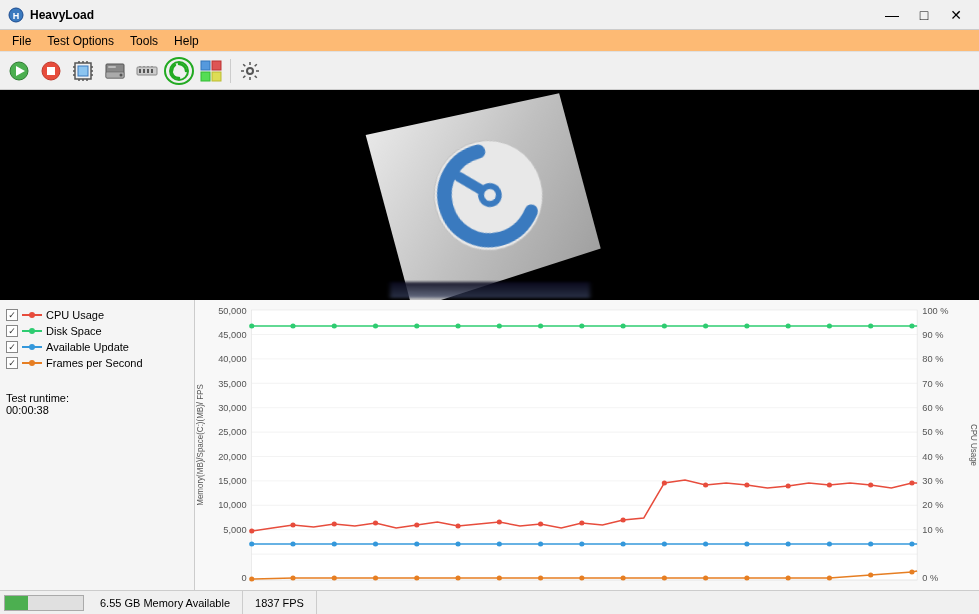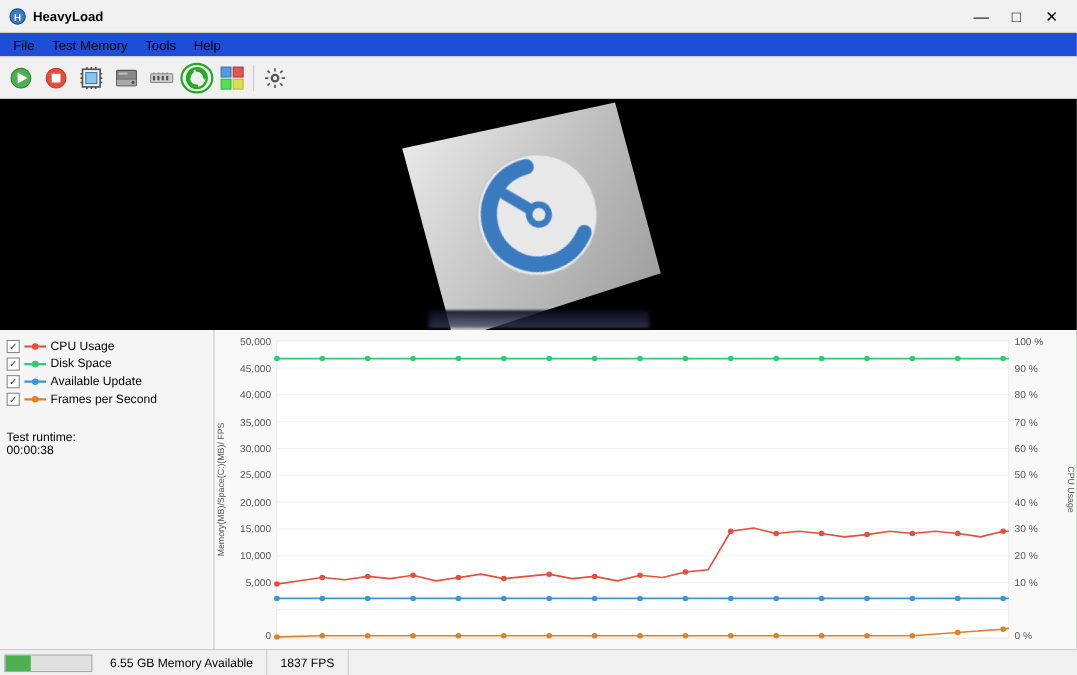--- a/index.html
+++ b/index.html
@@ -11,21 +11,21 @@
       background: #f0f0f0; padding: 4px 8px; height: 30px; border-bottom: 1px solid #ccc;
     }
     .title-bar-left { display: flex; align-items: center; gap: 6px; }
     .title-icon { width: 16px; height: 16px; }
     .title-text { font-size: 12px; font-weight: bold; }
     .title-bar-controls { display: flex; gap: 2px; }
     .title-btn { width: 30px; height: 20px; border: none; background: transparent; cursor: pointer; font-size: 14px; display: flex; align-items: center; justify-content: center; }
 
     
     .menu-bar {
-      display: flex; align-items: center; background: #1d4ed8;
+      display: flex; align-items: center; background: #fdba74;
       padding: 2px 4px; height: 22px; border-bottom: 1px solid #e0e0e0;
     }
     .menu-item { padding: 2px 8px; cursor: pointer; font-size: 12px; }
 
     
     .toolbar {
       display: flex; align-items: center; background: #f0f0f0;
       padding: 3px 4px; height: 38px; border-bottom: 1px solid #ccc; gap: 2px;
     }
     .toolbar-btn {
@@ -112,21 +112,21 @@
   </div>
   <div class="title-bar-controls">
     <button class="title-btn">—</button>
     <button class="title-btn">□</button>
     <button class="title-btn close">✕</button>
   </div>
 </div>
 
 <div class="menu-bar">
   <span class="menu-item">File</span>
-  <span class="menu-item">Test Memory</span>
+  <span class="menu-item">Test Options</span>
   <span class="menu-item">Tools</span>
   <span class="menu-item">Help</span>
 </div>
 
 <div class="toolbar">
 
   <button class="toolbar-btn" style="color:#4caf50; font-size:16px;">
     <svg width="20" height="20" viewBox="0 0 20 20">
       <circle cx="10" cy="10" r="9" fill="#4caf50" stroke="#2e7d32" stroke-width="1"></circle>
       <polygon points="7,5 16,10 7,15" fill="white"></polygon>

